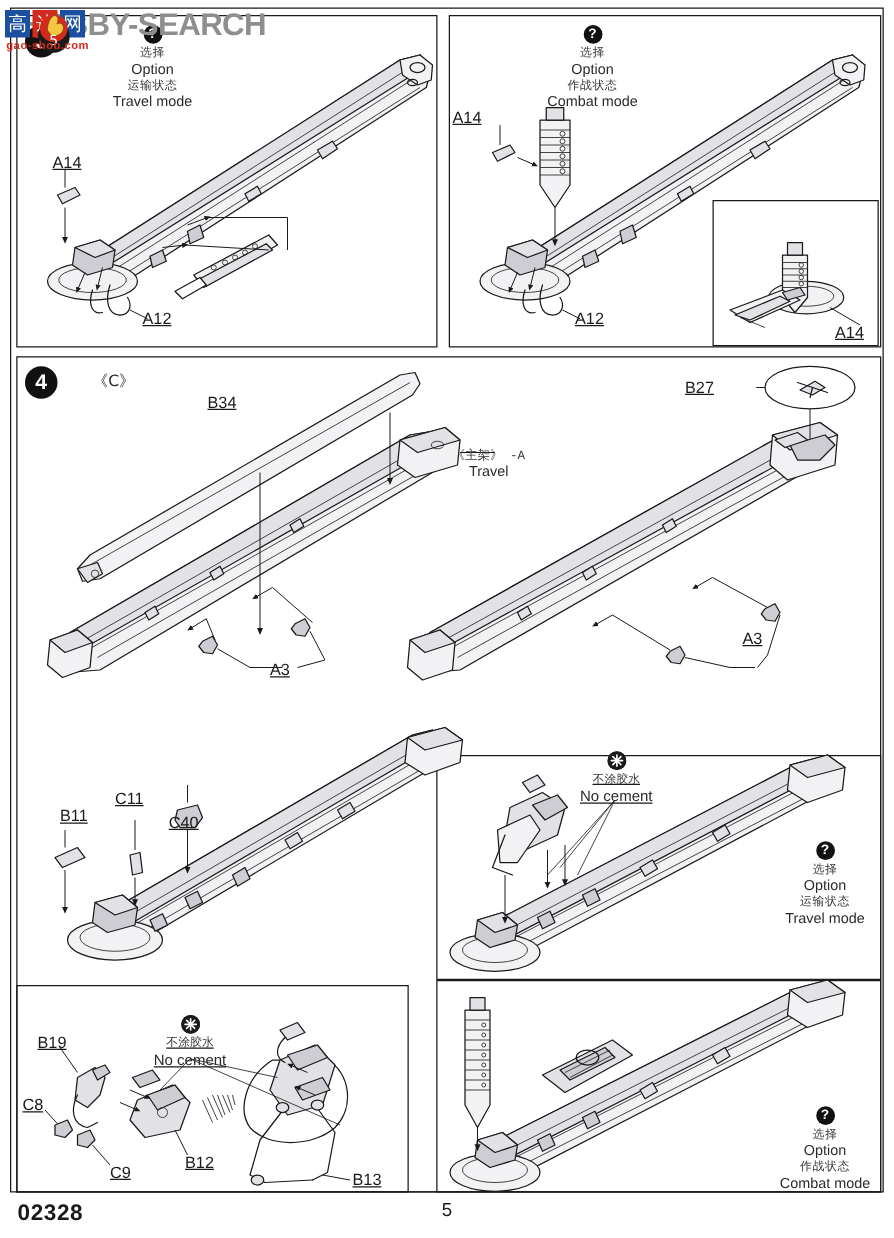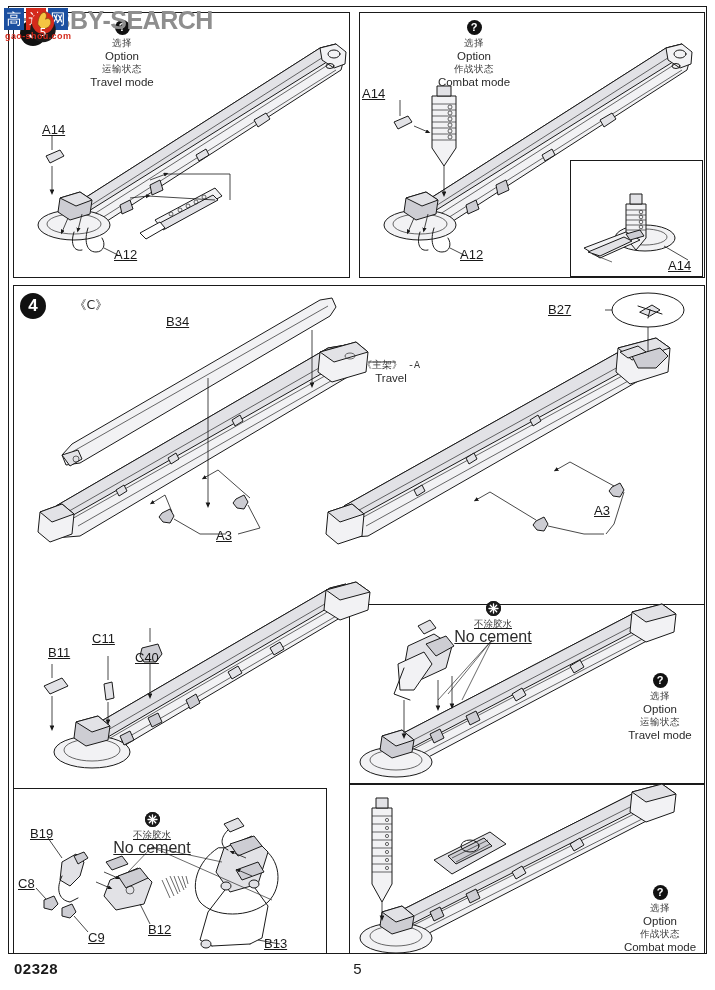--- a/index.html
+++ b/index.html
@@ -109,21 +109,21 @@
     position: relative;
   }
   .nocement-note .nc-icon svg { display: block; }
   .nocement-note .cn {
     font-size: 9.5px;
     line-height: 12px;
     color: #3a3a3a;
     font-family: "DejaVu Sans", sans-serif;
   }
   .nocement-note .en {
-    font-size: 16px;
+    font-size: 12px;
     line-height: 14px;
     color: #2a2a2a;
   }
 
   
   .part-label {
     position: absolute;
     font-size: 13px;
     color: #1a1a1a;
     font-family: "Liberation Sans", sans-serif;
@@ -151,21 +151,21 @@
     color: #2a2a2a;
     font-family: "DejaVu Sans", sans-serif;
     white-space: nowrap;
   }
 
   
   .kit-number {
     position: absolute;
     left: 14px;
     top: 960px;
-    font-size: 15px;
+    font-size: 18px;
     font-weight: bold;
     letter-spacing: 0.5px;
     font-family: "Liberation Sans", sans-serif;
   }
   .page-number {
     position: absolute;
     left: 0;
     top: 960px;
     width: 715px;
     text-align: center;
@@ -746,21 +746,21 @@
       </svg>
     </span>
     <div class="cn">不涂胶水</div>
     <div class="en">No cement</div>
   </div>
 
   <div class="part-label" style="left:30px; top:826px;">B19</div>
   <div class="part-label" style="left:18px; top:876px;">C8</div>
   <div class="part-label" style="left:88px; top:930px;">C9</div>
   <div class="part-label" style="left:148px; top:922px;">B12</div>
-  <div class="part-label" style="left:264px; top:936px;">B13</div>
+  <div class="part-label" style="left:282px; top:936px;">B13</div>
 
   <div class="watermark">
     <div class="wm-hobby">HOBBY-SEARCH</div>
     <div class="wm-cn-logo">
       <span>高</span>
       <span class="mid">达</span>
       <span>网</span>
     </div>
     <svg class="wm-seal" width="40" height="44" viewBox="0 0 40 44">
       <circle cx="20" cy="26" r="15" fill="#1a1a1a"></circle>

